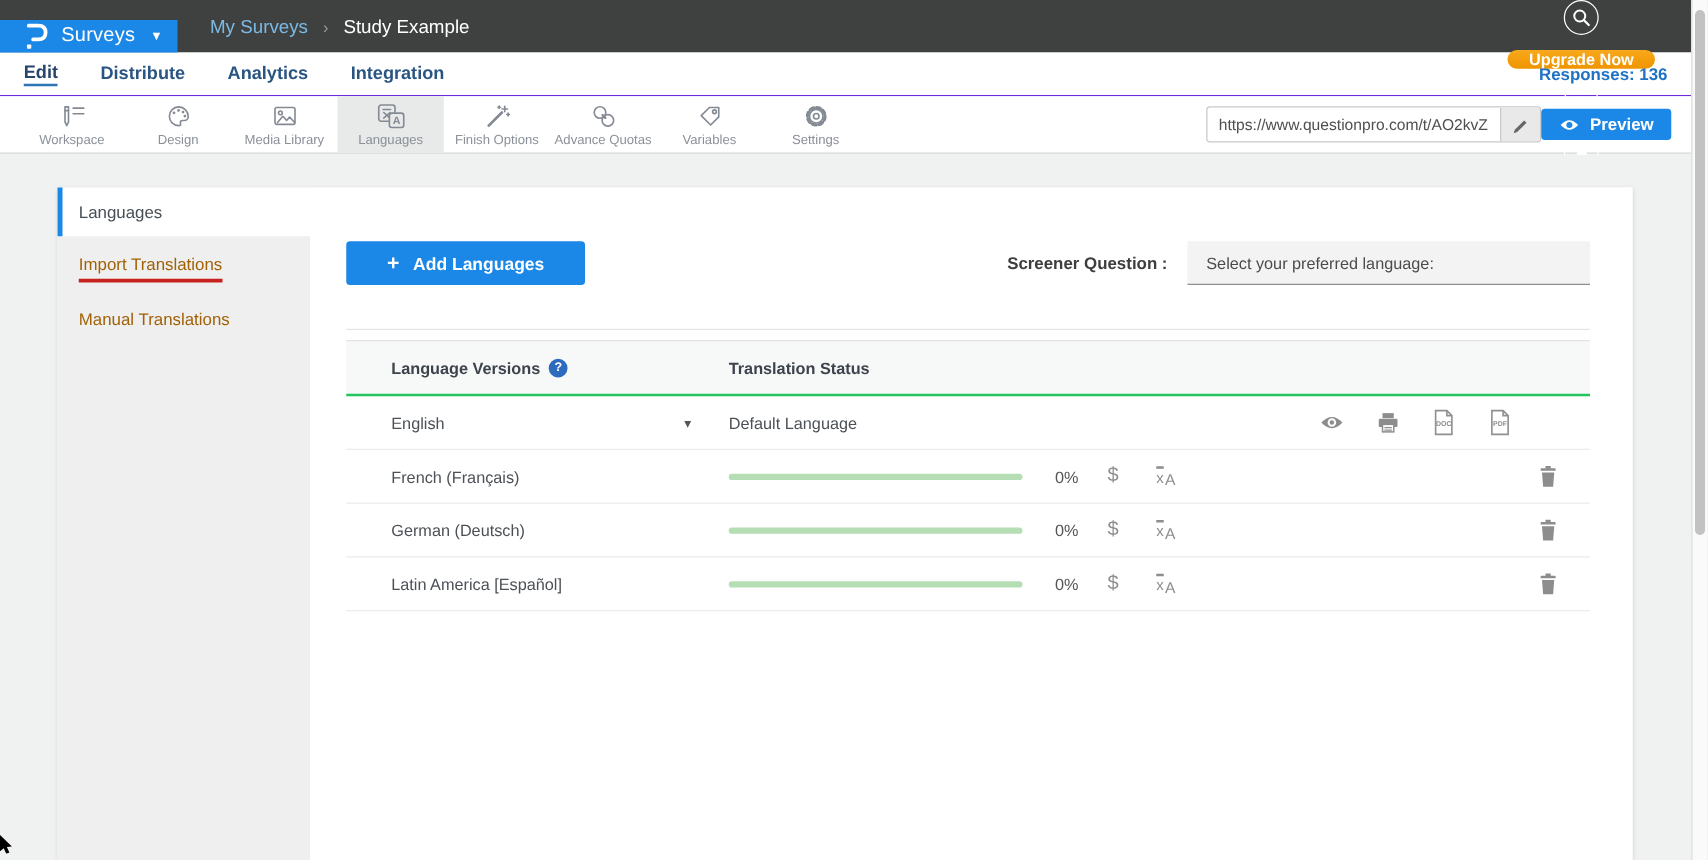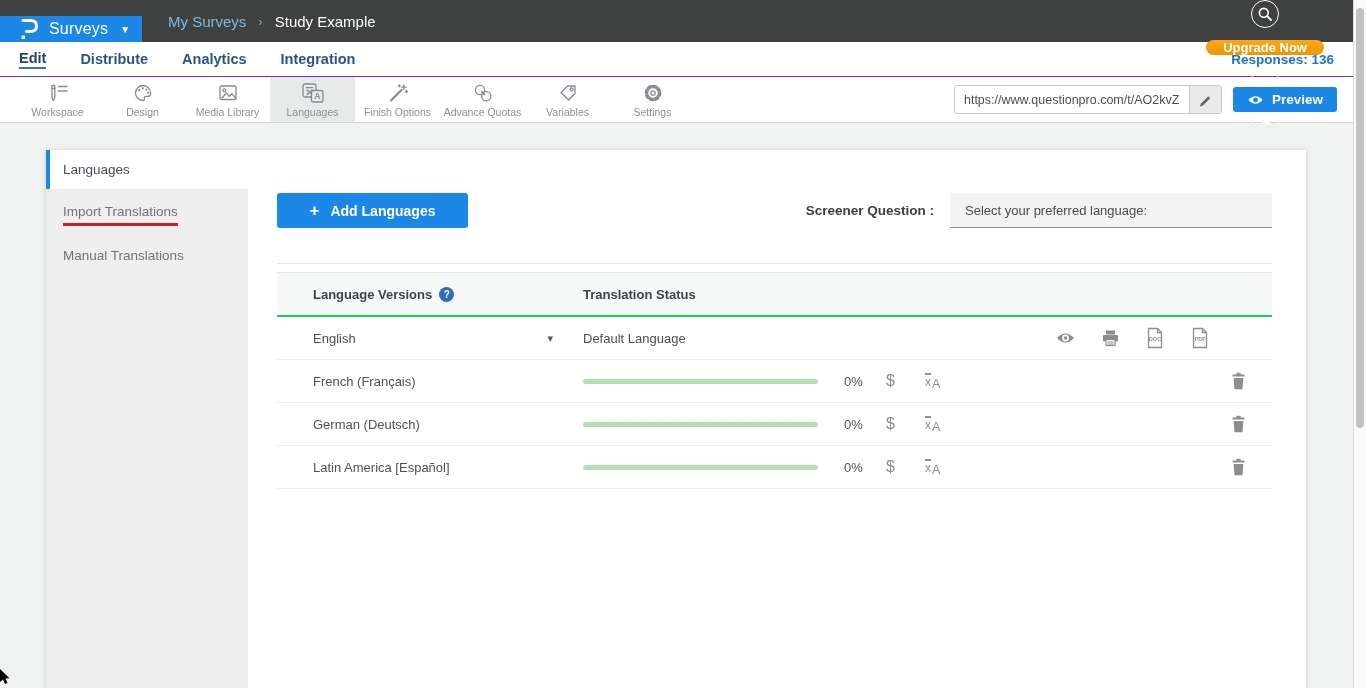--- a/index.html
+++ b/index.html
@@ -27,31 +27,31 @@
   .nav-tab.active .t { border-bottom:2px solid #2f74b5; padding-bottom:1px; color:#27446b; }
   .responses { margin-left:auto; color:#1f72c4; font-size:13.5px; font-weight:bold; }
 
   
   .toolbar { height:46px; background:#fff; display:flex; align-items:stretch; border-bottom:1px solid #d5d5d5; padding-left:15px; }
   .tb-item { width:85px; display:flex; flex-direction:column; align-items:center; justify-content:center; gap:2px; cursor:pointer; }
   .tb-item.active { background:#e8e9e9; }
   .tb-icon { height:22px; display:flex; align-items:center; justify-content:center; }
   .tb-icon svg { stroke:#848a93; fill:none; stroke-width:1.3; stroke-linecap:round; stroke-linejoin:round; }
   .tb-label { font-size:10.5px; color:#8b9099; white-space:nowrap; }
-  .tb-right { margin-left:auto; display:flex; align-items:center; gap:11px; padding-right:16px;text-align:right; }
+  .tb-right { margin-left:auto; display:flex; align-items:center; padding-right:16px;text-align:right; }
   .url-box { display:flex; width:268px; height:29px; border:1px solid #c9c9c9; border-radius:3px; overflow:hidden; background:#fff; }
   .url-text { flex:1; font-size:12.5px; color:#4f4f4f; padding:0 9px; display:flex; align-items:center; white-space:nowrap; overflow:hidden; }
   .url-edit { width:32px; background:#e9e9e9; border-left:1px solid #c9c9c9; display:flex; align-items:center; justify-content:center; cursor:pointer; }
   .preview-btn { height:25px; padding:0 14px; background:#1b87e6; border-radius:3px; color:#fff; font-size:13.5px; font-weight:bold; display:flex; align-items:center; gap:8px; cursor:pointer; }
 
   
   .content { position:absolute; top:124px; left:0; width:1353px; height:564px; background:#f0f1f1; }
   .card { position:absolute; left:46px; top:26px; width:1260px; bottom:0; display:flex; background:#fff; box-shadow:0 1px 4px rgba(0,0,0,.18); }
   .side { width:202px; background:#efefef; flex-shrink:0; padding-top:5px; }
-  .side-item { padding:11px 12px 11px 17px; font-size:13.5px; color:#737373; cursor:pointer; }
+  .side-item { padding:11px 12px 11px 17px; font-size:13.5px; color:#a16207; cursor:pointer; }
   .side-item.active { background:#fff; border-left:4px solid #1b87e6; padding-left:13px; color:#474f56; margin-top:-5px; padding-top:12px; padding-bottom:12px; margin-bottom:4px; }
   .annotated { display:inline-block; border-bottom:3px solid #c8221f; padding-bottom:4px; }
 
   .panel { flex:1; padding:0 34px 0 29px; background:#fff; }
   .panel-top { margin-top:43px; display:flex; align-items:center; }
   .add-btn { width:191px; height:35px; background:#1b87e6; border-radius:3px; color:#fff; display:flex; align-items:center; justify-content:center; gap:11px; font-size:14px; font-weight:bold; cursor:pointer; }
   .add-plus { font-size:17px; font-weight:bold; }
   .screener { margin-left:auto; display:flex; align-items:center; gap:16px; }
   .screener-label { font-size:13.5px; color:#3e3e3e; font-weight:bold; }
   .screener-select { width:322px; height:35px; background:#f3f3f3; border-bottom:1px solid #8f8f8f; display:flex; align-items:center; padding-left:15px; font-size:13px; color:#4b4b4b; cursor:pointer; }

